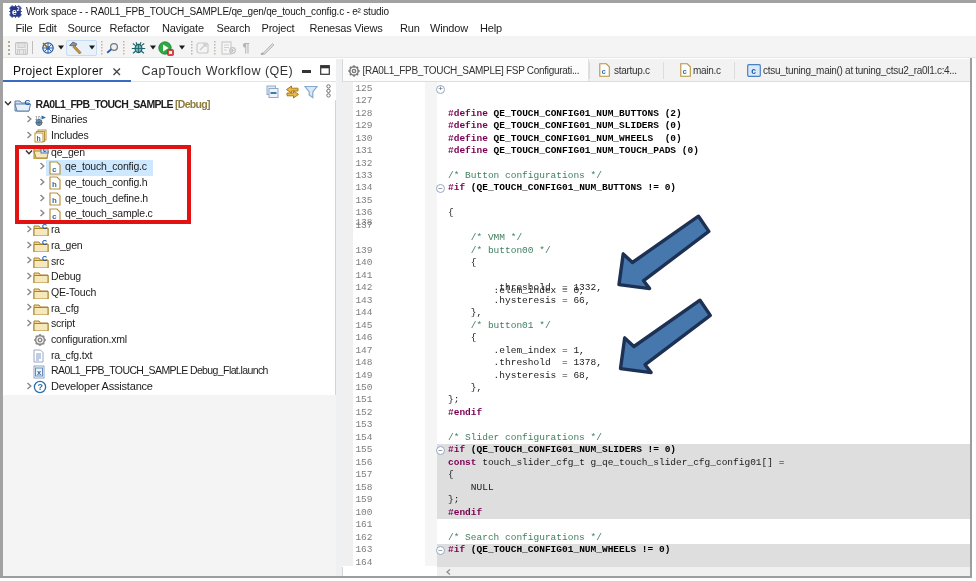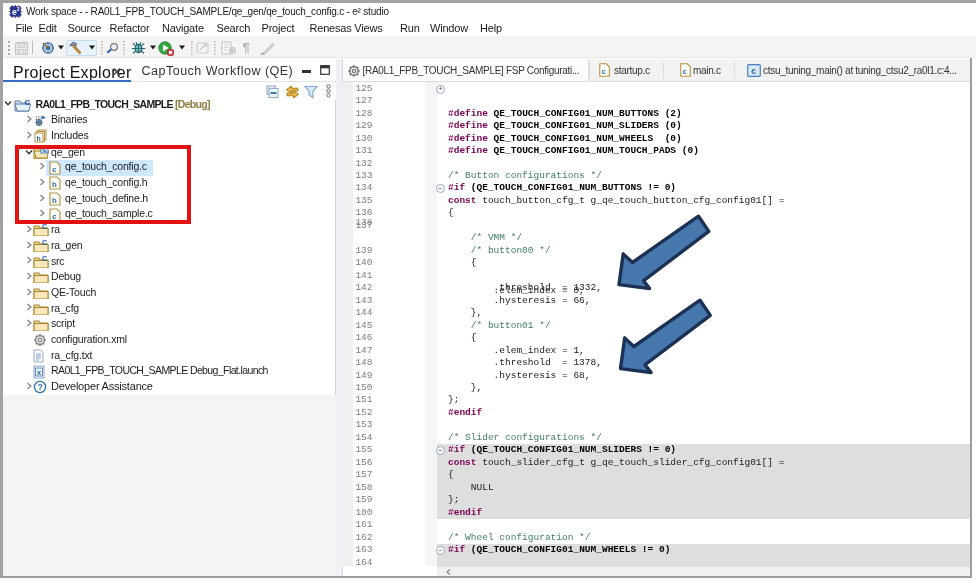--- a/index.html
+++ b/index.html
@@ -9,21 +9,21 @@
 #bottomborder{position:absolute;left:0;top:575.8px;width:972px;height:2.5px;background:#9d9d9d;z-index:40}
 #titlebar{position:absolute;left:2.5px;top:2.5px;width:973px;height:17px;background:#fff}
 #title{position:absolute;left:23.5px;top:3.5px;font-size:10px;letter-spacing:-0.2px;color:#1a1a1a;white-space:nowrap}
 #menubar{position:absolute;left:2.5px;top:19.5px;width:973px;height:16.5px;background:#fff}
 .mi{position:absolute;top:2.5px;font-size:11px;letter-spacing:-0.2px;color:#1a1a1a}
 #toolbar{position:absolute;left:2.5px;top:36px;width:973px;height:22px;background:#f4f4f4;border-bottom:1px solid #e6e6e6}
 #mainbg{position:absolute;left:2.5px;top:59px;width:967px;height:517px;background:#eff0f1}
 #lpanel{position:absolute;left:2.5px;top:59px;width:333.5px;height:517px;background:#fff;border-right:1px solid #d4d4d4}
 #ltabbar{position:absolute;left:0;top:0;width:333.5px;height:23px;background:#fff;border-bottom:1px solid #e4e4e4}
 #ltab1line{position:absolute;left:0;top:20.5px;width:128px;height:2.5px;background:#3a6bc4}
-.ltab{position:absolute;top:4.5px;font-size:16px;white-space:nowrap}
+.ltab{position:absolute;top:4.5px;font-size:12px;white-space:nowrap}
 #licons{position:absolute;left:0;top:23px;width:333.5px;height:18px;background:#fff}
 #lbottom{position:absolute;left:2.5px;top:395px;width:333px;height:181px;background:#f4f4f4}
 .trow{position:absolute;font-size:10.5px;letter-spacing:-0.2px;color:#1c1c1c;white-space:nowrap}
 .deb{color:#8d7c3f;font-weight:bold}
 .chv{position:absolute}
 .tico{position:absolute}
 .sel{position:absolute;left:46px;width:107px;height:15.5px;background:#cde8ff}
 #redrect{position:absolute;left:15px;top:144.5px;width:176px;height:79px;border:4px solid #e31212;z-index:30}
 #epanel{position:absolute;left:342px;top:59px;width:627.5px;height:517px;background:#fff;border-left:1px solid #d8d8d8}
 #etabbar{position:absolute;left:0;top:0;width:627.5px;height:23px;background:#f2f2f2;border-bottom:1px solid #ddd}
@@ -501,21 +501,20 @@
 <div class="cd" style="top:132.58px;left:448px"><span class="k">#define</span><span class="m"> QE_TOUCH_CONFIG01_NUM_WHEELS  (0)</span></div>
 <div class="ln" style="top:145.05px">131</div>
 <div class="cd" style="top:145.05px;left:448px"><span class="k">#define</span><span class="m"> QE_TOUCH_CONFIG01_NUM_TOUCH_PADS (0)</span></div>
 <div class="ln" style="top:157.52px">132</div>
 <div class="ln" style="top:169.99px">133</div>
 <div class="cd" style="top:169.99px;left:448px"><span class="c">/* Button configurations */</span></div>
 <div class="ln" style="top:182.46px">134</div>
 <div class="fold" style="top:184.46px"><span>−</span></div>
 <div class="cd" style="top:182.46px;left:448px"><span class="k">#if</span><span class="m"> (QE_TOUCH_CONFIG01_NUM_BUTTONS != 0)</span></div>
 <div class="ln" style="top:194.93px">135</div>
-<div class="cd" style="top:194.93px;left:448px"><span class="k">const</span><span class="p"> touch_button_cfg_t g_qe_touch_button_cfg_config01[] =</span></div>
 <div class="ln" style="top:207.40px">136</div>
 <div class="cd" style="top:207.40px;left:448px"><span class="p">{</span></div>
 <div class="ln" style="top:219.87px">137</div>
 <div class="ln" style="top:217px">138</div>
 <div class="cd" style="top:232.34px;left:448px"><span class="c">    /* VMM */</span></div>
 <div class="ln" style="top:244.81px">139</div>
 <div class="cd" style="top:244.81px;left:448px"><span class="c">    /* button00 */</span></div>
 <div class="ln" style="top:257.28px">140</div>
 <div class="cd" style="top:257.28px;left:448px"><span class="p">    {</span></div>
 <div class="ln" style="top:269.75px">141</div>
@@ -553,21 +552,21 @@
 <div class="ln" style="top:469.27px">157</div>
 <div class="cd" style="top:469.27px;left:448px"><span class="p">{</span></div>
 <div class="ln" style="top:481.74px">158</div>
 <div class="cd" style="top:481.74px;left:448px"><span class="p">    NULL</span></div>
 <div class="ln" style="top:494.21px">159</div>
 <div class="cd" style="top:494.21px;left:448px"><span class="p">};</span></div>
 <div class="ln" style="top:506.68px">100</div>
 <div class="cd" style="top:506.68px;left:448px"><span class="k">#endif</span></div>
 <div class="ln" style="top:519.15px">161</div>
 <div class="ln" style="top:531.62px">162</div>
-<div class="cd" style="top:531.62px;left:448px"><span class="c">/* Wheel configuration */</span></div>
+<div class="cd" style="top:531.62px;left:448px"><span class="c">/* Search configurations */</span></div>
 <div class="ln" style="top:544.09px">163</div>
 <div class="fold" style="top:546.09px"><span>−</span></div>
 <div class="cd" style="top:544.09px;left:448px"><span class="k">#if</span><span class="m"> (QE_TOUCH_CONFIG01_NUM_WHEELS != 0)</span></div>
 <div class="ln" style="top:556.56px">164</div>
   </div>
   <div id="hscroll">
       <svg style="position:absolute;left:9px;top:2px" width="5" height="6" viewBox="0 0 5 6">
         <path d="M4 0.5 L1 3 L4 5.5" fill="none" stroke="#8a8a8a" stroke-width="1.2"></path>
       </svg>
     </div>

